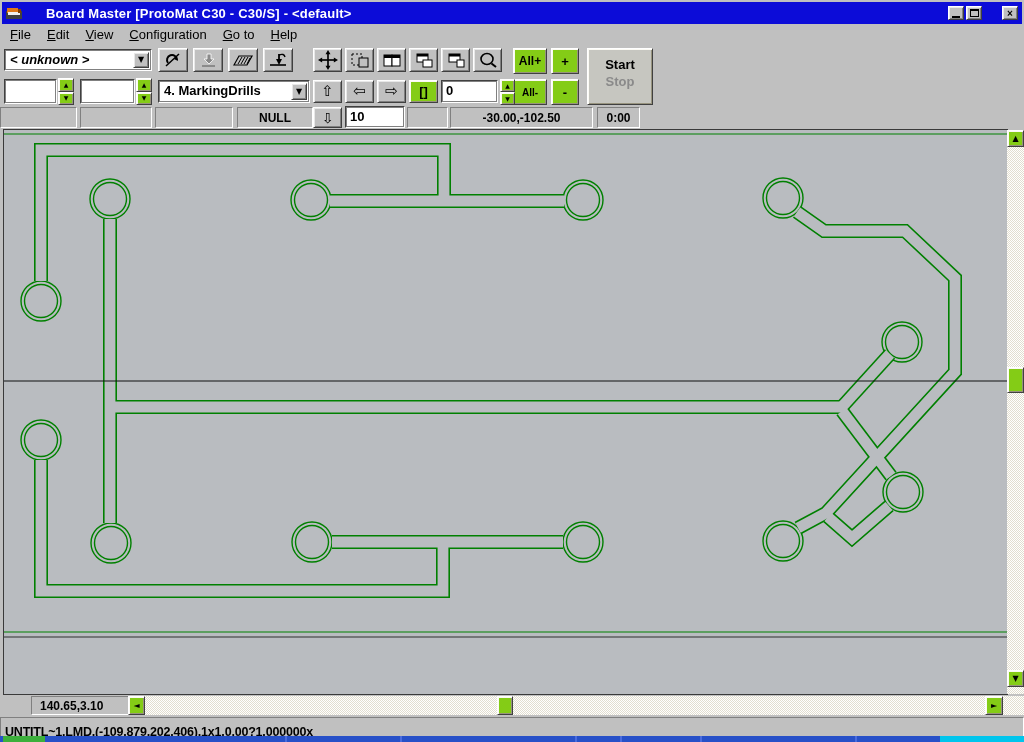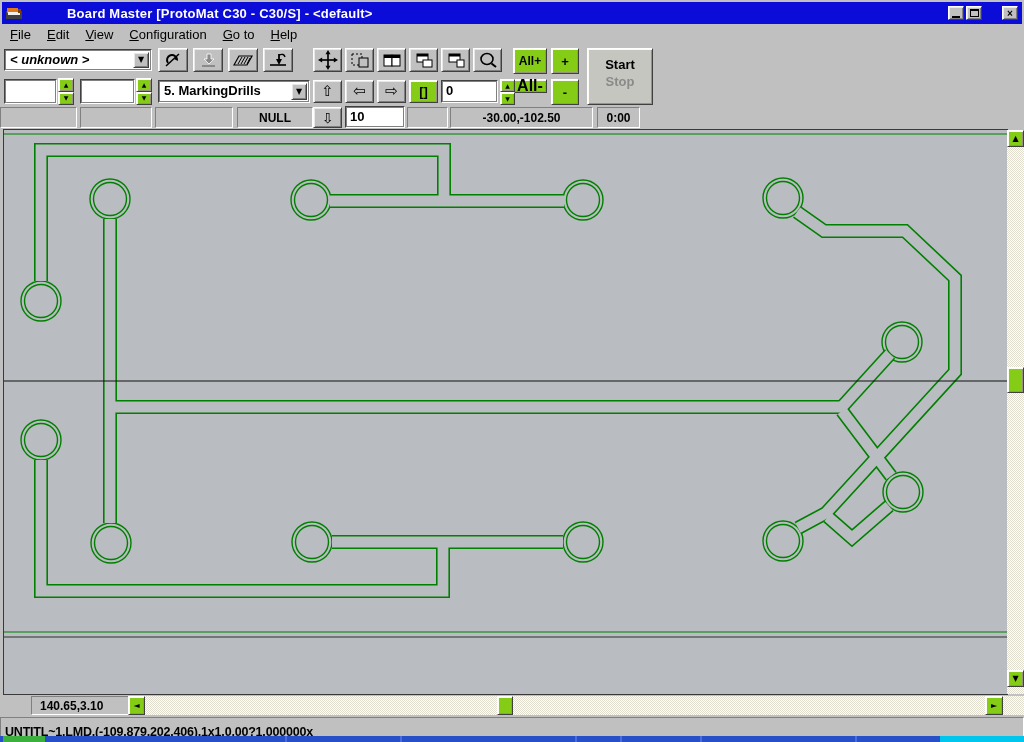--- a/index.html
+++ b/index.html
@@ -15,21 +15,21 @@
             box-shadow: inset 1px 1px 0 #fbfaf4, inset -1px -1px 0 #97937e; }
   .sunken-field { background:#ffffff; border:1px solid; border-color:#404040 #ffffff #ffffff #404040;
             box-shadow: 0 0 0 1px #808080 inset; }
   .cell { background:#c0c0c0; border:1px solid; border-color:#808080 #ffffff #ffffff #808080; }
   .btn { display:flex; align-items:center; justify-content:center; cursor:default; }
   .bold { font-weight:bold; }
   .glyph { font-family:"DejaVu Sans", sans-serif; line-height:1; }
 
   
   #titlebar { left:2px; top:2px; width:1020px; height:22px; display:flex; align-items:center; padding-left:4px; }
-  #title-text { color:#ffffff; font-size:13px; font-weight:bold; margin-left:23px; letter-spacing:0.2px; white-space:nowrap;padding-left:22px; }
+  #title-text { color:#ffffff; font-size:13px; font-weight:bold; margin-left:2px; letter-spacing:0.2px; white-space:nowrap;padding-left:22px; }
   .tb-btn { width:16px; height:14px; font-size:10px; font-weight:bold; color:#000; }
   .mini-bar { width:8px; height:2px; background:#000; margin-top:7px; }
   .restore-box { width:9px; height:8px; border:1px solid #000; border-top:2px solid #000; background:#c0c0c0; }
 
   
   #menubar { left:2px; top:24px; width:1020px; height:21px; display:flex; align-items:center; font-size:13px; color:#000; }
   .menu-item { padding:2px 8px; }
   .menu-item u { text-decoration:underline; }
 
   
@@ -173,21 +173,21 @@
       <line x1="13.5" y1="12.5" x2="18" y2="16" stroke="#000" stroke-width="2"></line>
     </svg>
   </div>
 
   <div class="abs raised-cream btn bold" style="left:513px; top:48px; width:34px; height:26px; font-size:12px;">
       <span>All+</span>
     </div>
   <div class="abs raised-cream btn bold" style="left:551px; top:48px; width:28px; height:26px; font-size:13px;">
       <span>+</span>
     </div>
-  <div class="abs raised-cream btn bold" style="left:513px; top:79px; width:34px; height:14px; font-size:16px;">
+  <div class="abs raised-cream btn bold" style="left:513px; top:79px; width:34px; height:26px; font-size:10px;">
       <span>All-</span>
     </div>
   <div class="abs raised-cream btn bold" style="left:551px; top:79px; width:28px; height:26px; font-size:13px;">
       <span>-</span>
     </div>
 
   <div class="abs raised-cream" style="left:587px; top:48px; width:66px; height:57px; background:#c6c6c0;">
     <div style="text-align:center; font-size:13px; font-weight:bold; color:#000; margin-top:8px;">Start</div>
     <div style="text-align:center; font-size:13px; font-weight:bold; color:#8a8a8a; margin-top:2px;">Stop</div>
   </div>
@@ -209,21 +209,21 @@
   <div class="abs spin" style="left:136px; top:78px; width:16px; height:27px;">
     <div class="raised-cream btn glyph">
         <span>▲</span>
       </div>
     <div class="raised-cream btn glyph">
         <span>▼</span>
       </div>
   </div>
 
   <div class="abs sunken-field" style="left:158px; top:80px; width:152px; height:23px;">
-    <div class="combo-text" style="line-height:20px;">5. MarkingDrills</div>
+    <div class="combo-text" style="line-height:20px;">4. MarkingDrills</div>
     <div class="abs raised btn combo-drop glyph">
         <span>▼</span>
       </div>
   </div>
 
   <div class="abs raised btn arrow-btn glyph" style="left:313px; top:80px;">
       <span>⇧</span>
     </div>
   <div class="abs raised btn arrow-btn glyph" style="left:345px; top:80px;">
       <span>⇦</span>

